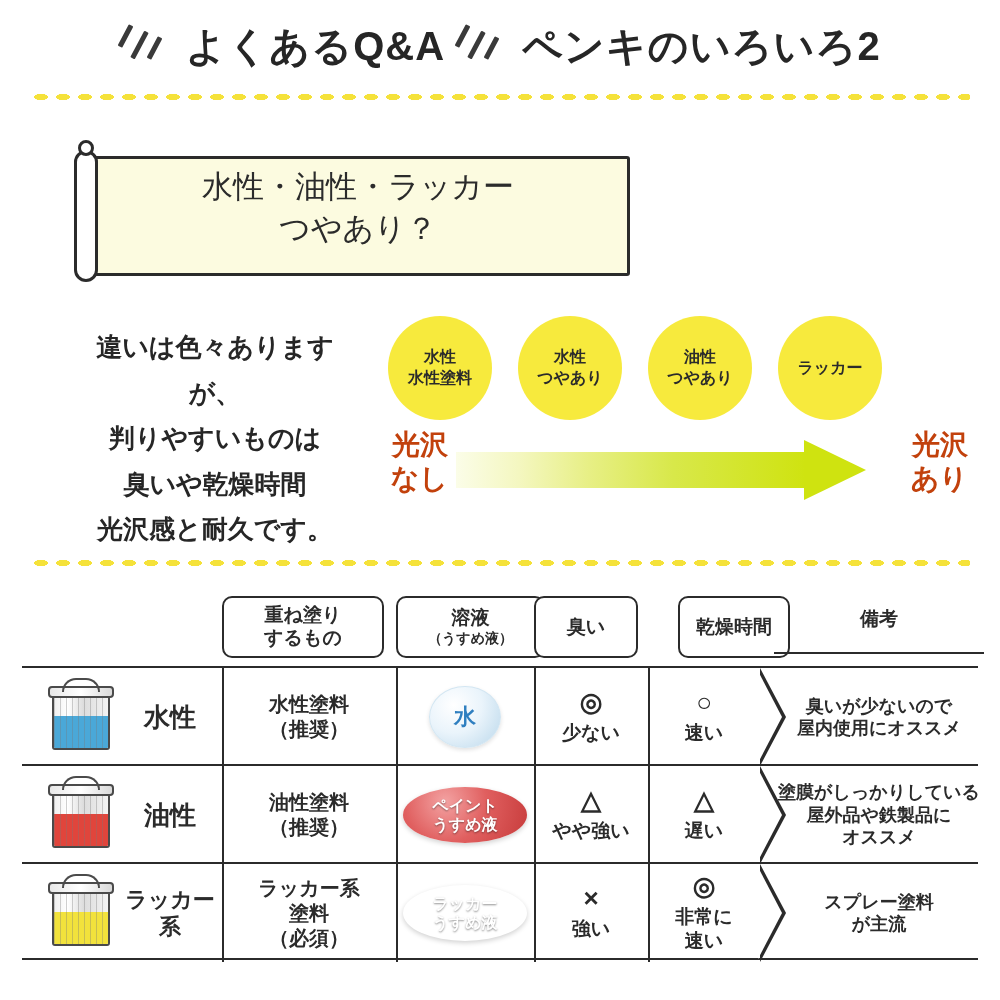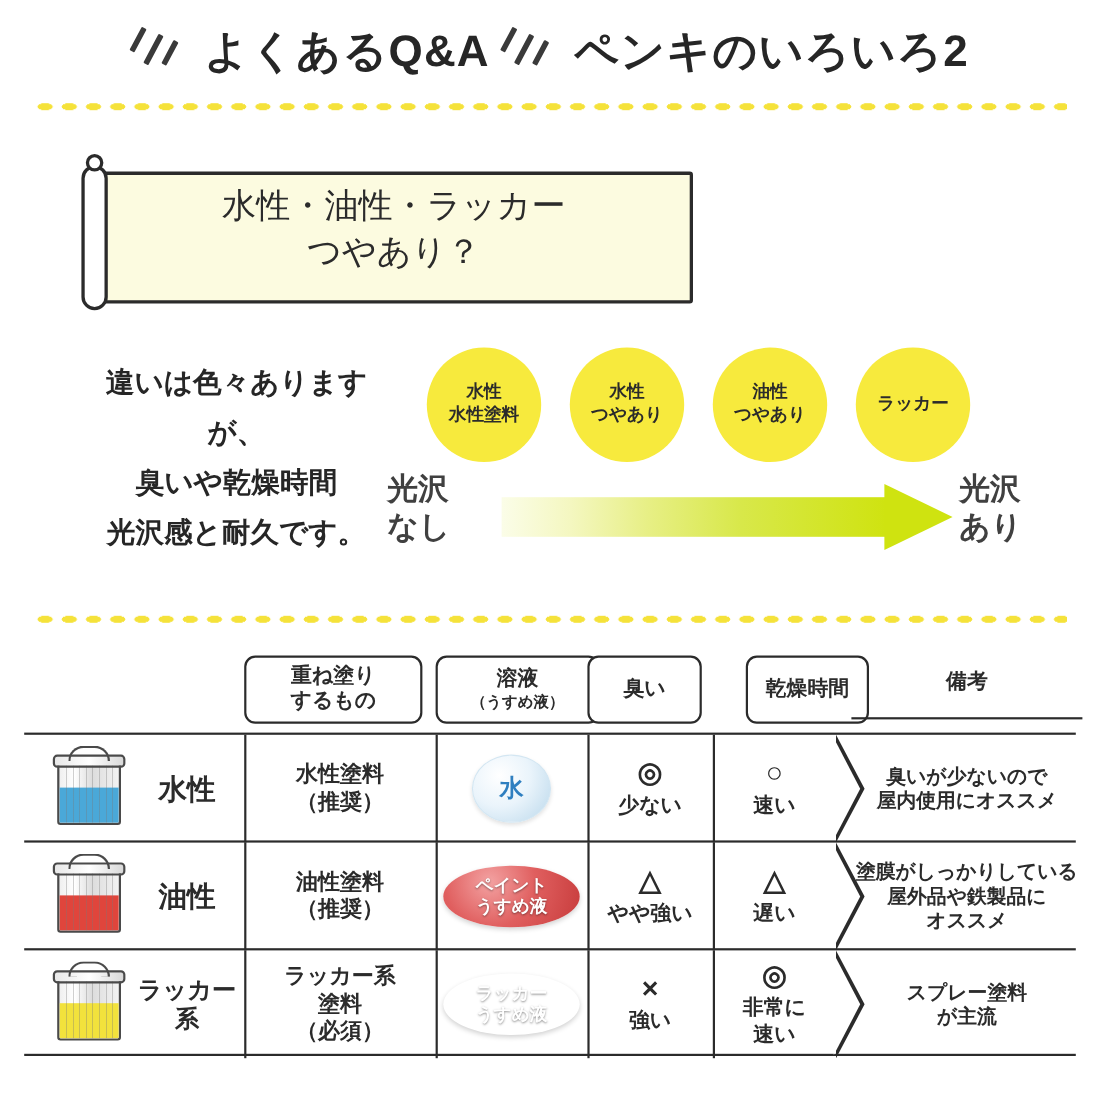--- a/index.html
+++ b/index.html
@@ -95,21 +95,21 @@
     color: #2b2b2b;
   }
   #circle-0 { left: 388px; top: 316px; }
   #circle-1 { left: 518px; top: 316px; }
   #circle-2 { left: 648px; top: 316px; }
   #circle-3 { left: 778px; top: 316px; }
 
   
   .gloss-label {
     position: absolute; font-size: 28px; font-weight: bold;
-    line-height: 1.2; text-align: left; color: #404040;
+    line-height: 1.2; text-align: right; color: #c2410c;
   }
   #gloss-left  { left: 352px; top: 428px; width: 96px; }
   #gloss-right { left: 872px; top: 428px; width: 96px; }
 
   .arrow-wrap { position: absolute; left: 456px; top: 440px; width: 412px; height: 60px; }
   .arrow-bar {
     position: absolute; left: 0; top: 12px; width: 350px; height: 36px;
     background: linear-gradient(to right, #fbfde8 0%, #f4f7c0 18%, #e7ef85 38%, #d8e84a 62%, #cfe310 100%);
   }
   .arrow-head {
@@ -253,20 +253,21 @@
     <div class="scroll-roll"></div>
     <div class="scroll-knob"></div>
     <div class="scroll-text">
       <div>水性・油性・ラッカー</div>
       <div>つやあり？</div>
     </div>
   </div>
 
   <div class="explain">
     <div>違いは色々ありますが、</div>
+    <div>判りやすいものは</div>
     <div>臭いや乾燥時間</div>
     <div>光沢感と耐久です。</div>
   </div>
 
   <div class="circle" id="circle-0">
     <div>
       <div>水性</div>
       <div>水性塗料</div>
     </div>
   </div>

